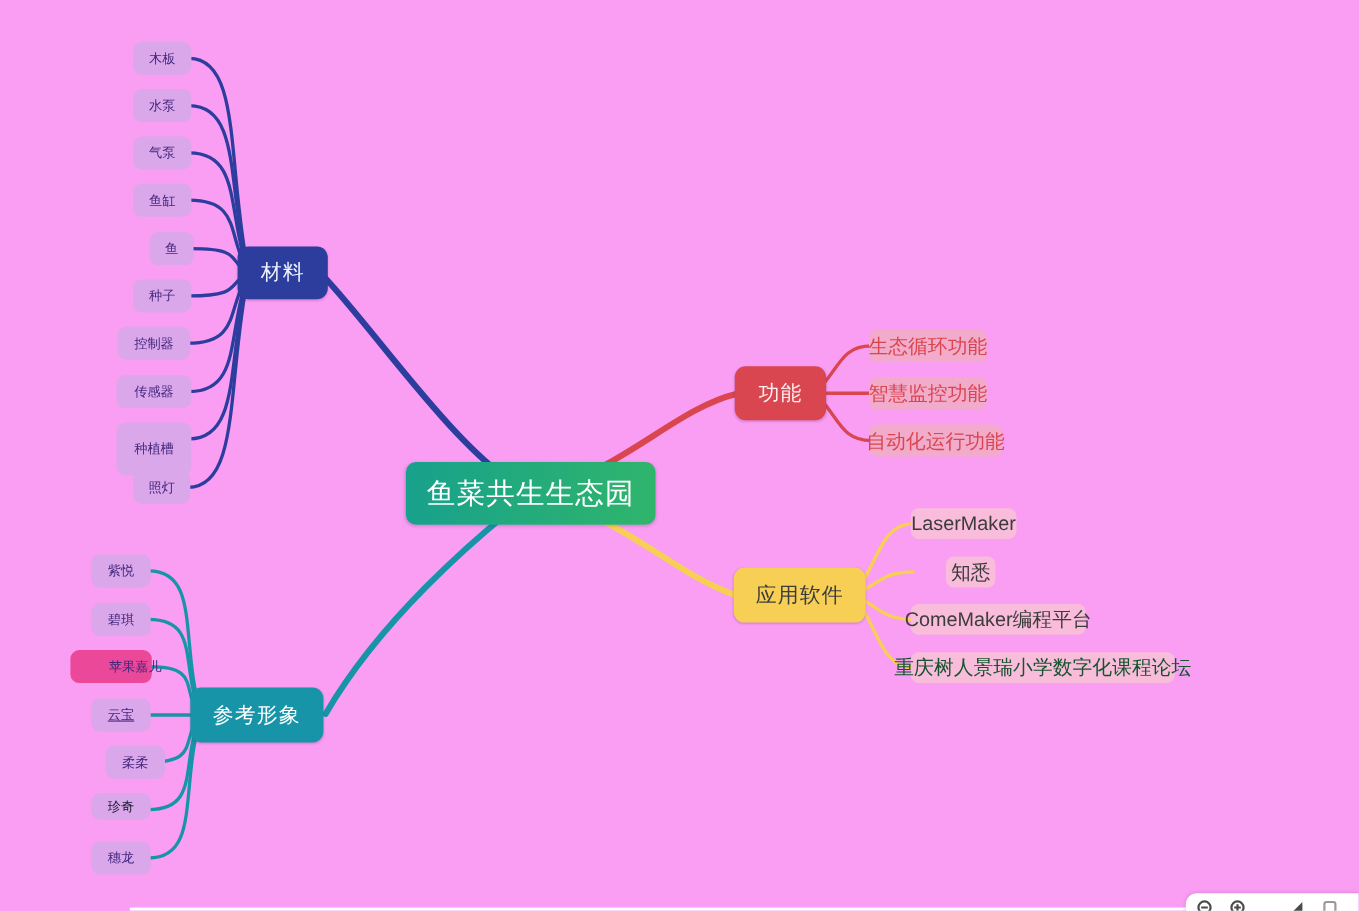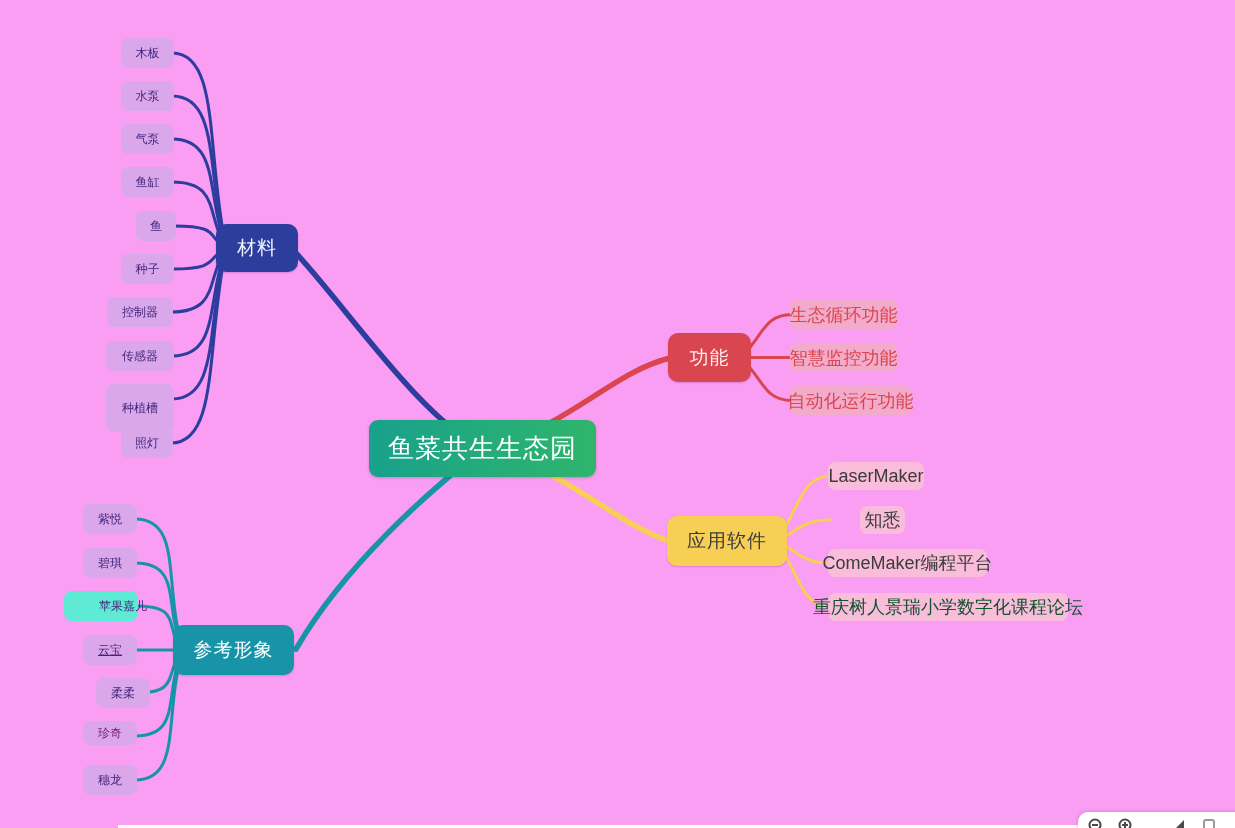--- a/index.html
+++ b/index.html
@@ -87,24 +87,24 @@
       <div class="node child-node-right" style="left: 790px; top: 343px; width: 107px; height: 29px; background: rgb(243, 171, 203); color: rgb(217, 70, 79);">智慧监控功能</div>
       <div class="node child-node-right" style="left: 790px; top: 386px; width: 121px; height: 29px; background: rgb(243, 171, 203); color: rgb(217, 70, 79);">自动化运行功能</div>
       <div class="node branch-node" style="left: 668px; top: 333px; width: 83px; height: 49px; background: rgb(217, 70, 79); color: rgb(253, 238, 240);">功能</div>
       <div class="node child-node-right" style="left: 828px; top: 462px; width: 96px; height: 28px; background: rgb(249, 188, 218); color: rgb(60, 60, 60);">LaserMaker</div>
       <div class="node child-node-right" style="left: 828px; top: 506px; width: 45px; height: 28px; background: rgb(249, 188, 218); color: rgb(60, 60, 60); margin-left: 32px;">知悉</div>
       <div class="node child-node-right" style="left: 828px; top: 549px; width: 159px; height: 28px; background: rgb(249, 188, 218); color: rgb(60, 60, 60);">ComeMaker编程平台</div>
       <div class="node child-node-right" style="left: 828px; top: 593px; width: 240px; height: 28px; background: rgb(249, 188, 218); color: #14532d;">重庆树人景瑞小学数字化课程论坛</div>
       <div class="node branch-node" style="left: 667px; top: 516px; width: 120px; height: 50px; background: rgb(247, 207, 85); color: rgb(60, 60, 60);">应用软件</div>
       <div class="node child-node-left" style="left: 83px; top: 504px; width: 54px; height: 30px; background: rgb(217, 167, 234); color: rgb(67, 38, 124);">紫悦</div>
       <div class="node child-node-left" style="left: 83px; top: 548px; width: 54px; height: 30px; background: rgb(217, 167, 234); color: rgb(67, 38, 124);">碧琪</div>
-      <div class="node child-node-left" style="left: 64px; top: 591px; width: 74px; height: 30px; background: #5eead4; color: rgb(67, 38, 124); padding-left: 44px;">苹果嘉儿</div>
+      <div class="node child-node-left" style="left: 64px; top: 591px; width: 74px; height: 30px; background: #ec4899; color: rgb(67, 38, 124); padding-left: 44px;">苹果嘉儿</div>
       <div class="node child-node-left" style="left: 83px; top: 635px; width: 54px; height: 30px; background: rgb(217, 167, 234); color: rgb(67, 38, 124); text-decoration: underline;">云宝</div>
       <div class="node child-node-left" style="left: 83px; top: 678px; width: 54px; height: 30px; background: rgb(217, 167, 234); color: rgb(67, 38, 124); margin-left: 13px;">柔柔</div>
-      <div class="node child-node-left" style="left: 83px; top: 721px; width: 54px; height: 24px; background: rgb(217, 167, 234); color: #701a75;">珍奇</div>
+      <div class="node child-node-left" style="left: 83px; top: 721px; width: 54px; height: 24px; background: rgb(217, 167, 234); color: #0f172a;">珍奇</div>
       <div class="node child-node-left" style="left: 83px; top: 765px; width: 54px; height: 30px; background: rgb(217, 167, 234); color: rgb(67, 38, 124);">穗龙</div>
       <div class="node branch-node" style="left: 173px; top: 625px; width: 121px; height: 50px; background: rgb(23, 148, 168); color: rgb(255, 255, 255);">参考形象</div>
       <div class="node root-node" style="left: 369px; top: 420px; width: 227px; height: 57px; background: linear-gradient(90deg, rgb(24, 161, 140), rgb(47, 181, 107)); color: rgb(255, 255, 255);">鱼菜共生生态园</div>
     </div>
 
   <div class="bottom-strip"></div>
 
   <div class="toolbar">
     <span class="tb-icon">
       <svg width="14" height="14" viewBox="0 0 14 14">

